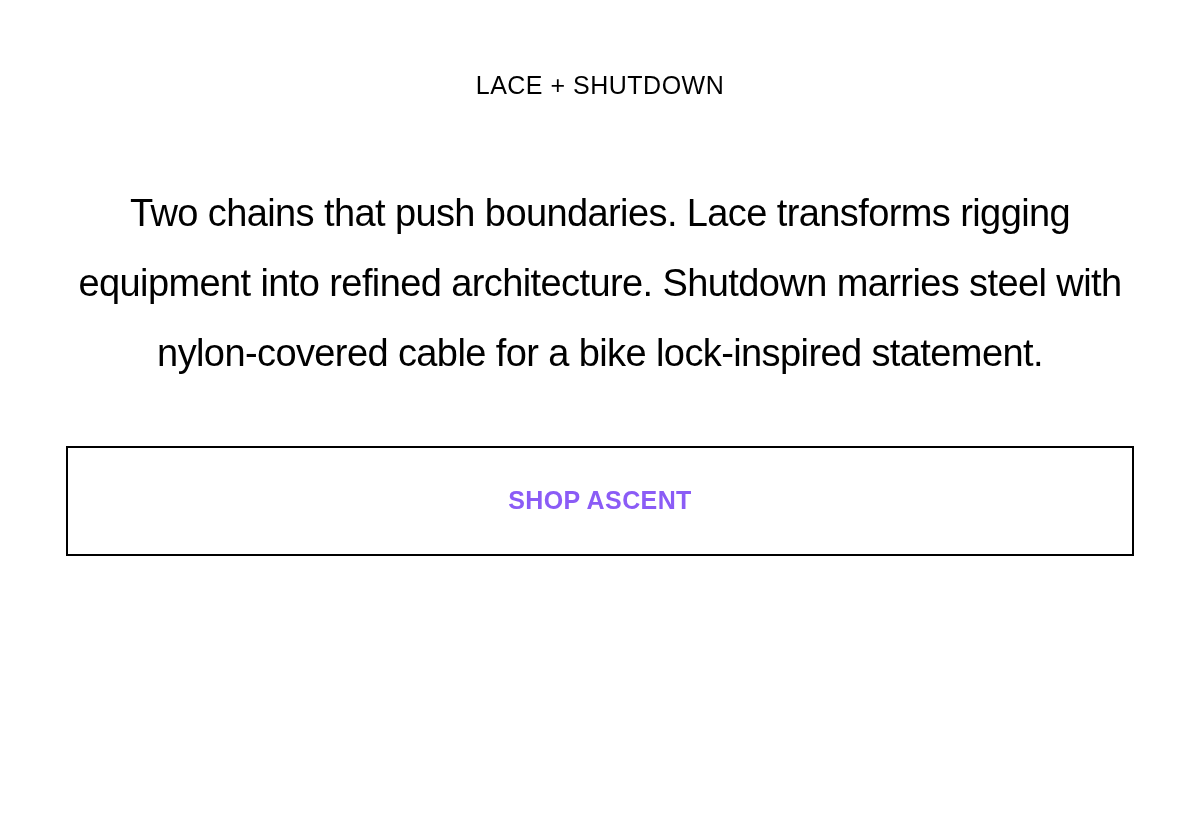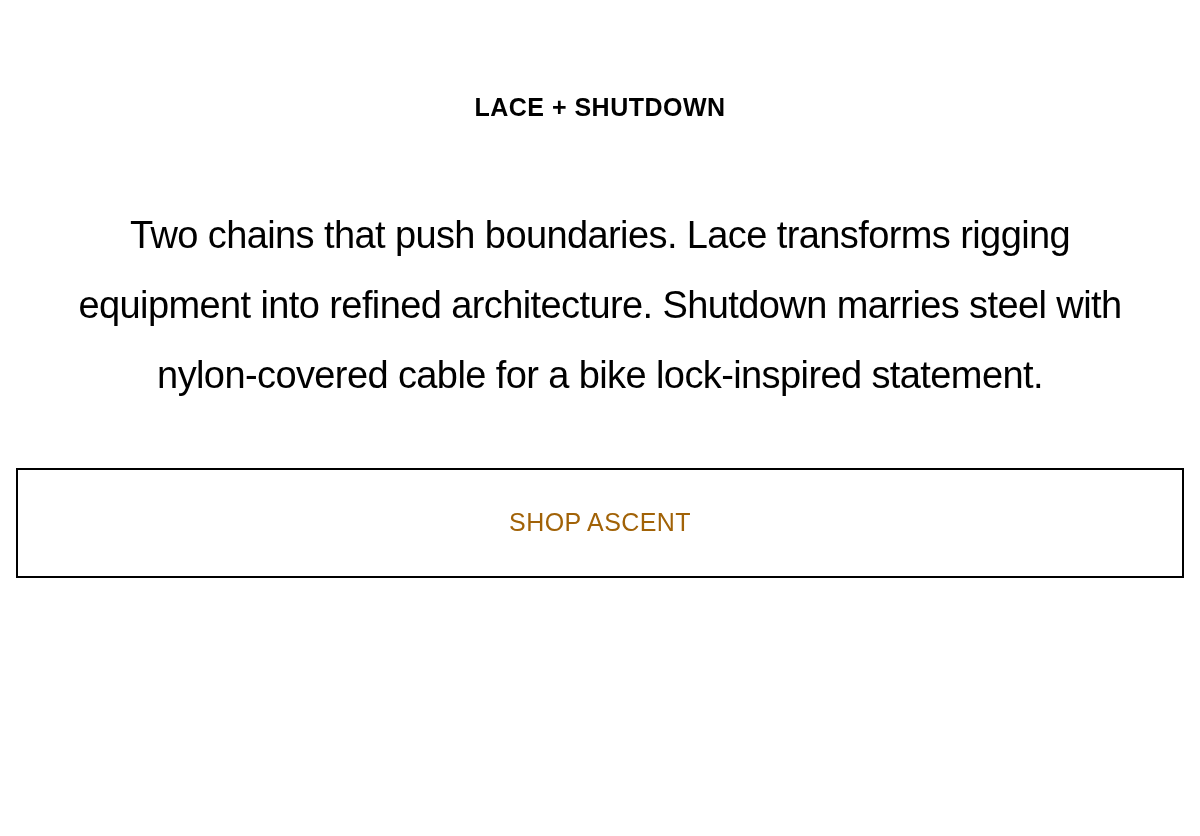--- a/index.html
+++ b/index.html
@@ -18,23 +18,23 @@
   .promo-block {
     width: 1200px;
     height: 836px;
     box-sizing: border-box;
     display: flex;
     flex-direction: column;
     align-items: center;
   }
 
   .eyebrow {
-    margin-top: 94px;
+    margin-top: 72px;
     font-size: 25px;
-    font-weight: 700;
+    font-weight: 400;
     letter-spacing: 0.5px;
     line-height: 1.1;
     text-align: center;
     color: #000000;
   }
 
   .body-copy {
     margin-top: 78px;
     width: 1100px;
     font-size: 38px;
@@ -47,28 +47,28 @@
 
   .cta-wrap {
     margin-top: 58px;
     width: 1168px;
     display: flex;
     justify-content: center;
   }
 
   .cta-button {
     box-sizing: border-box;
-    width: 1168px;
+    width: 1068px;
     height: 110px;
     border: 2px solid #000000;
     background: #ffffff;
-    color: #a16207;
+    color: #8b5cf6;
     font-family: "Liberation Sans", sans-serif;
     font-size: 25px;
-    font-weight: 400;
+    font-weight: 700;
     letter-spacing: 0.4px;
     display: flex;
     align-items: center;
     justify-content: center;
     cursor: pointer;
   }
 </style>
 </head>
 <body>
 

